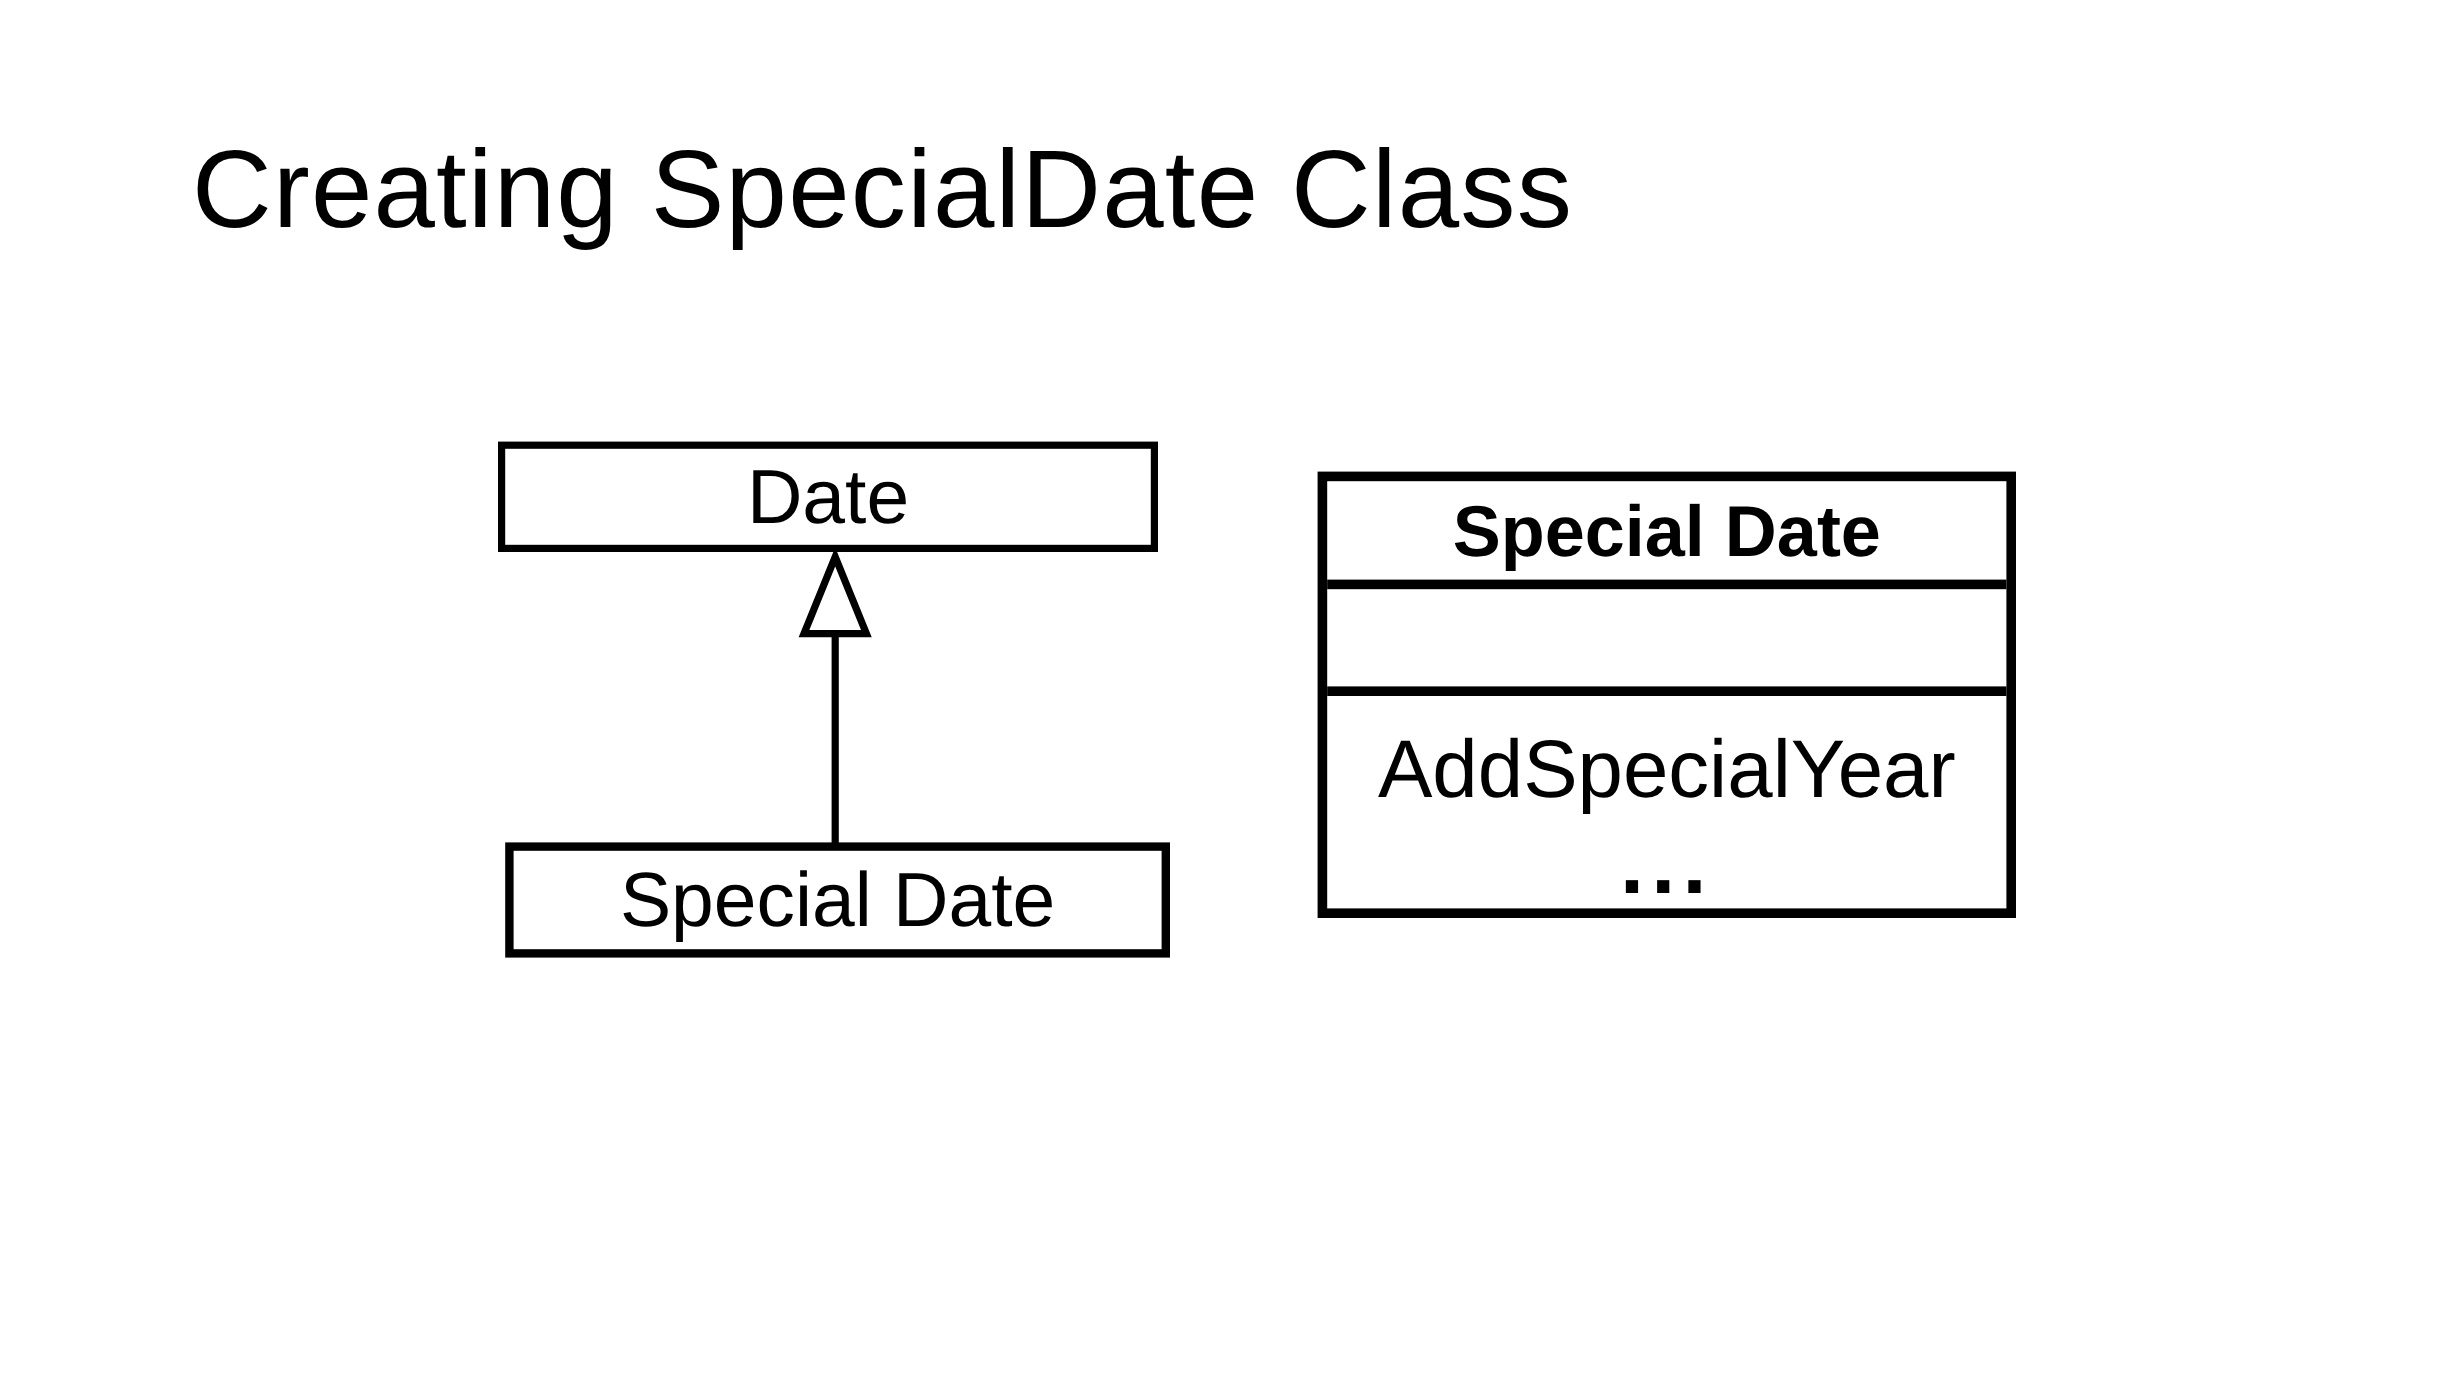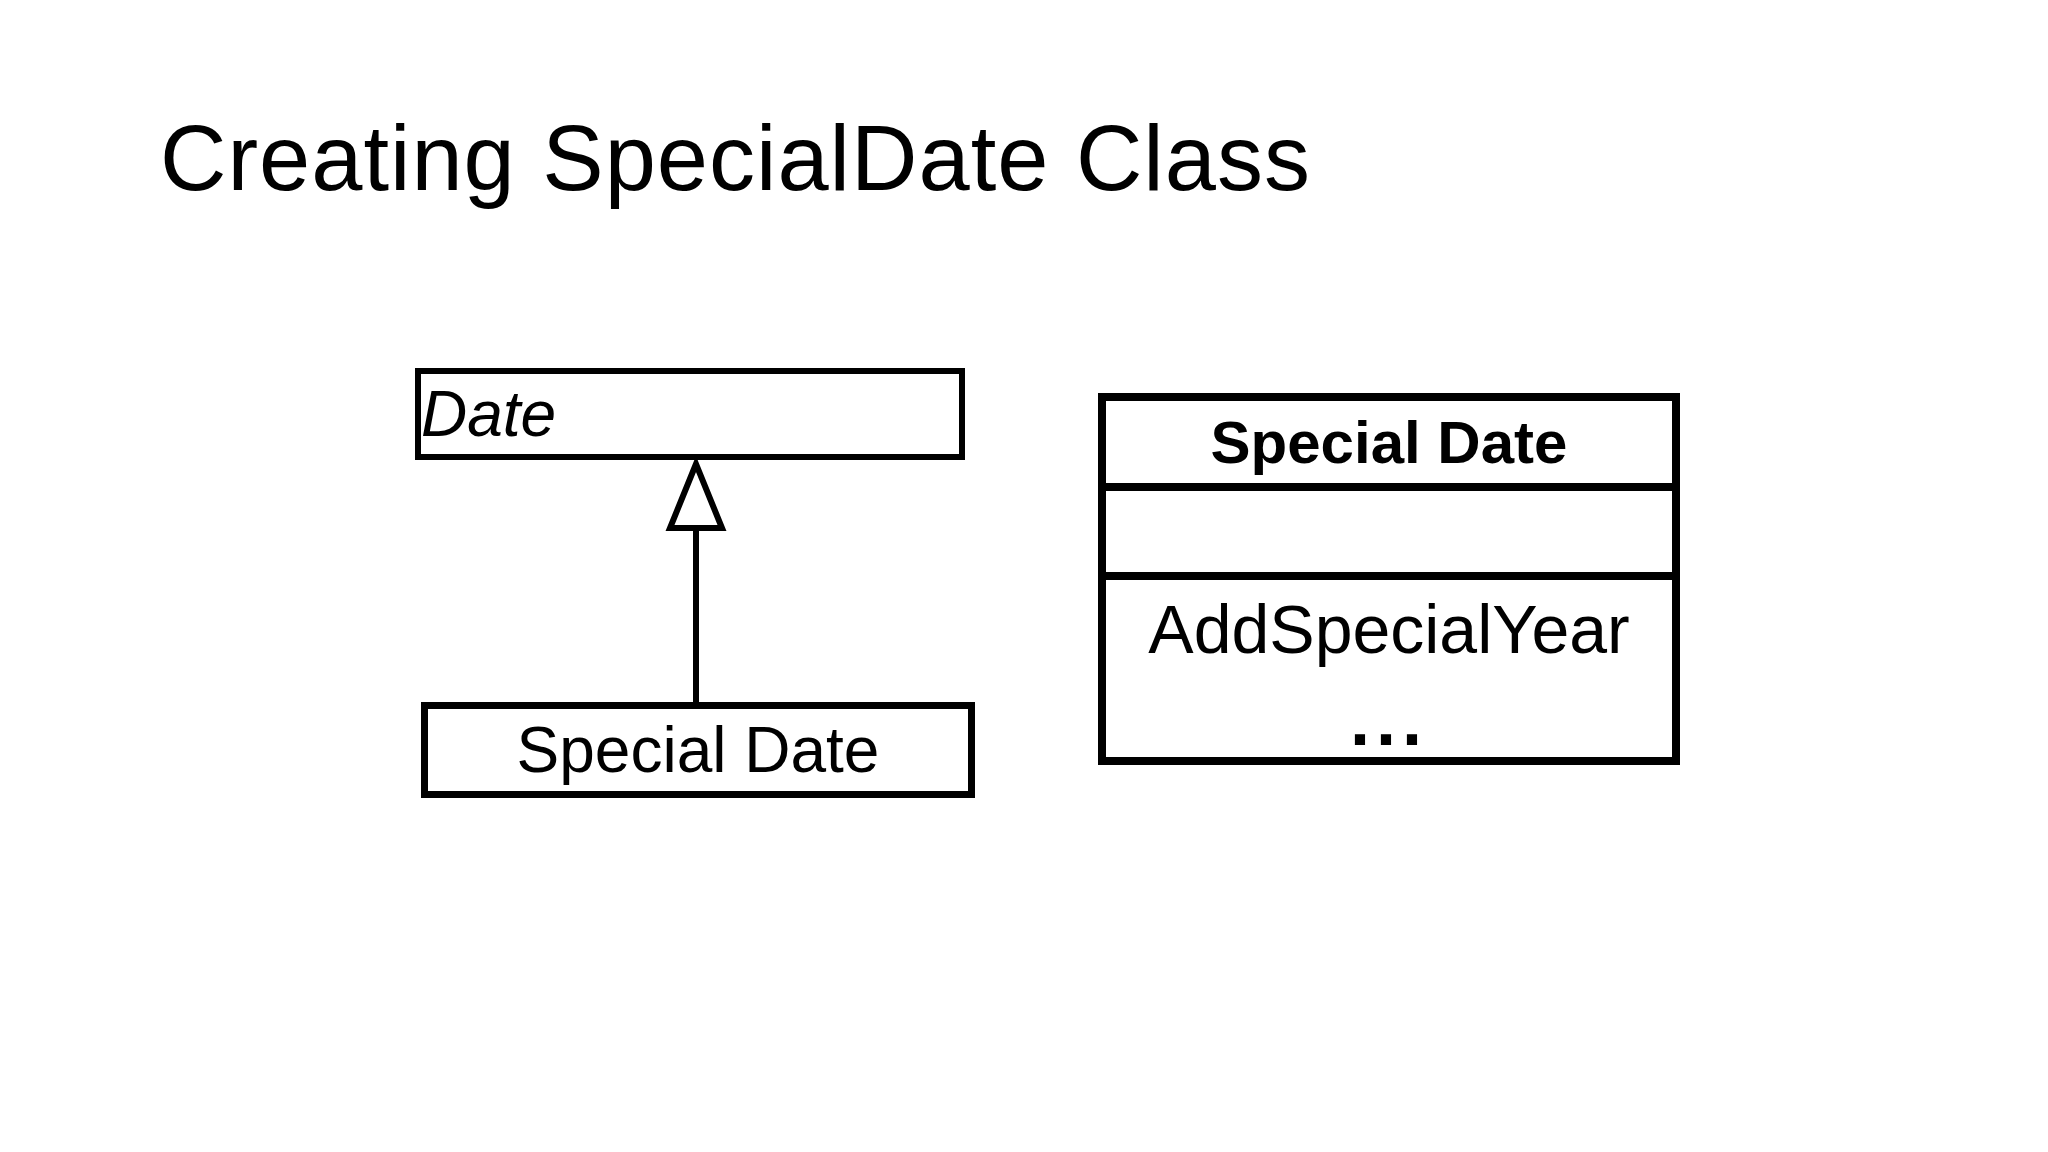--- a/index.html
+++ b/index.html
@@ -33,22 +33,22 @@
   .parent-class-box {
     position: absolute;
     left: 415px;
     top: 368px;
     width: 550px;
     height: 92px;
     border: 6px solid #000000;
     box-sizing: border-box;
     display: flex;
     align-items: center;
+    justify-content: center;
     font-size: 64px;
-    font-style: italic;
   }
   .child-class-box {
     position: absolute;
     left: 421px;
     top: 702px;
     width: 554px;
     height: 96px;
     border: 7px solid #000000;
     box-sizing: border-box;
     display: flex;
@@ -90,21 +90,21 @@
     height: 81px;
     flex: none;
     border-bottom: 8px solid #000000;
   }
   .class-methods-section {
     flex: 1;
     display: flex;
     flex-direction: column;
     align-items: center;
     justify-content: space-between;
-    padding: 12px 0 6px 0;
+    padding: 24px 0 6px 0;
     box-sizing: border-box;
   }
   .method-name {
     font-size: 68px;
     line-height: 1.1;
   }
   .method-ellipsis {
     font-size: 72px;
     line-height: 0.85;
     font-weight: bold;

